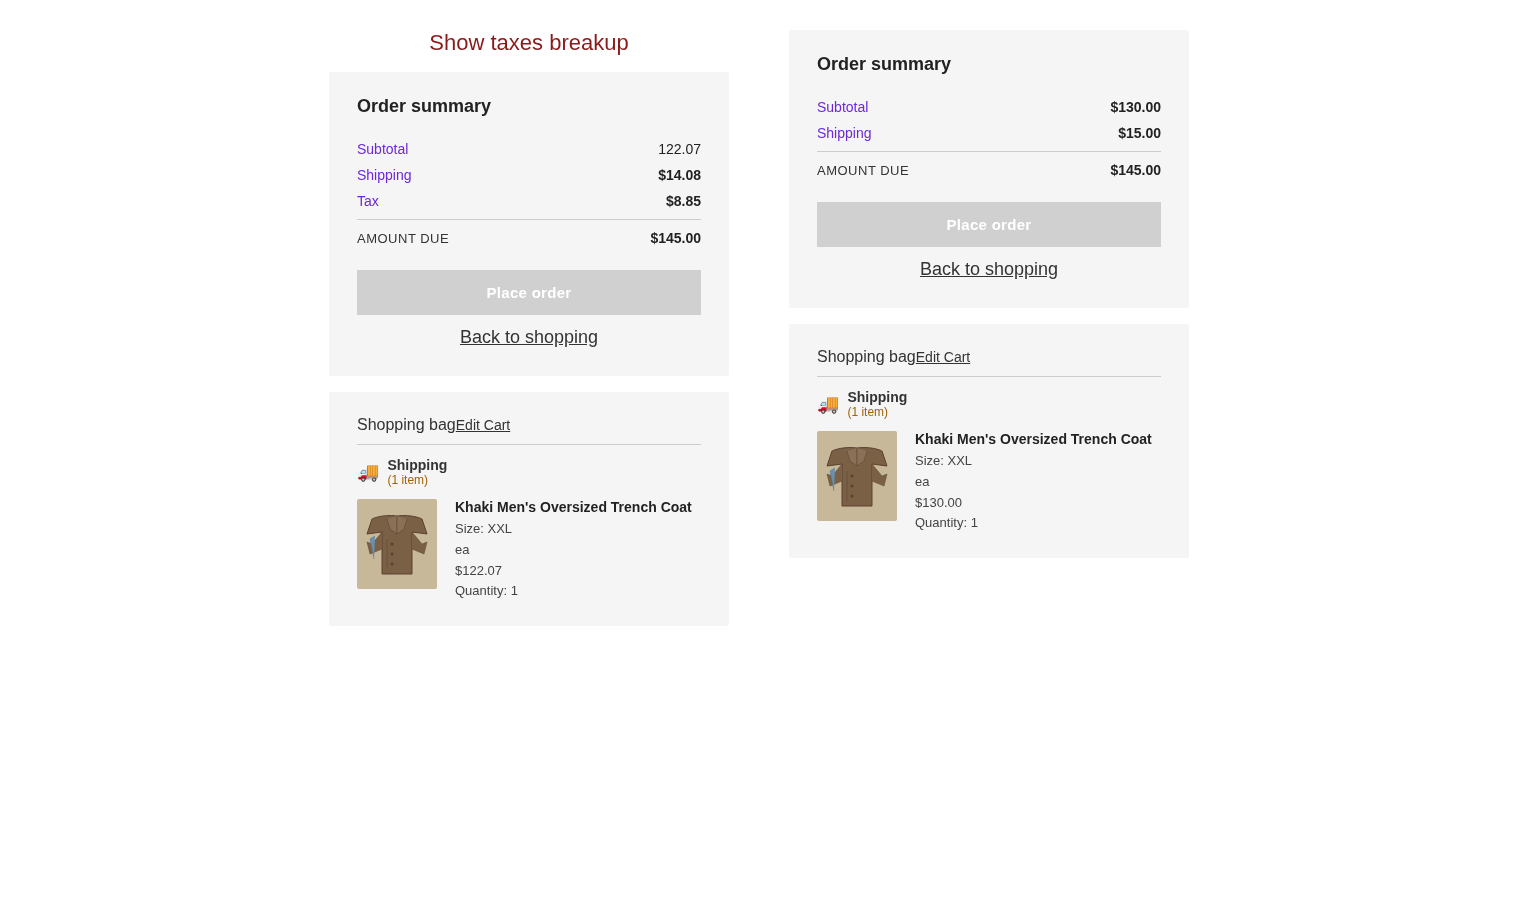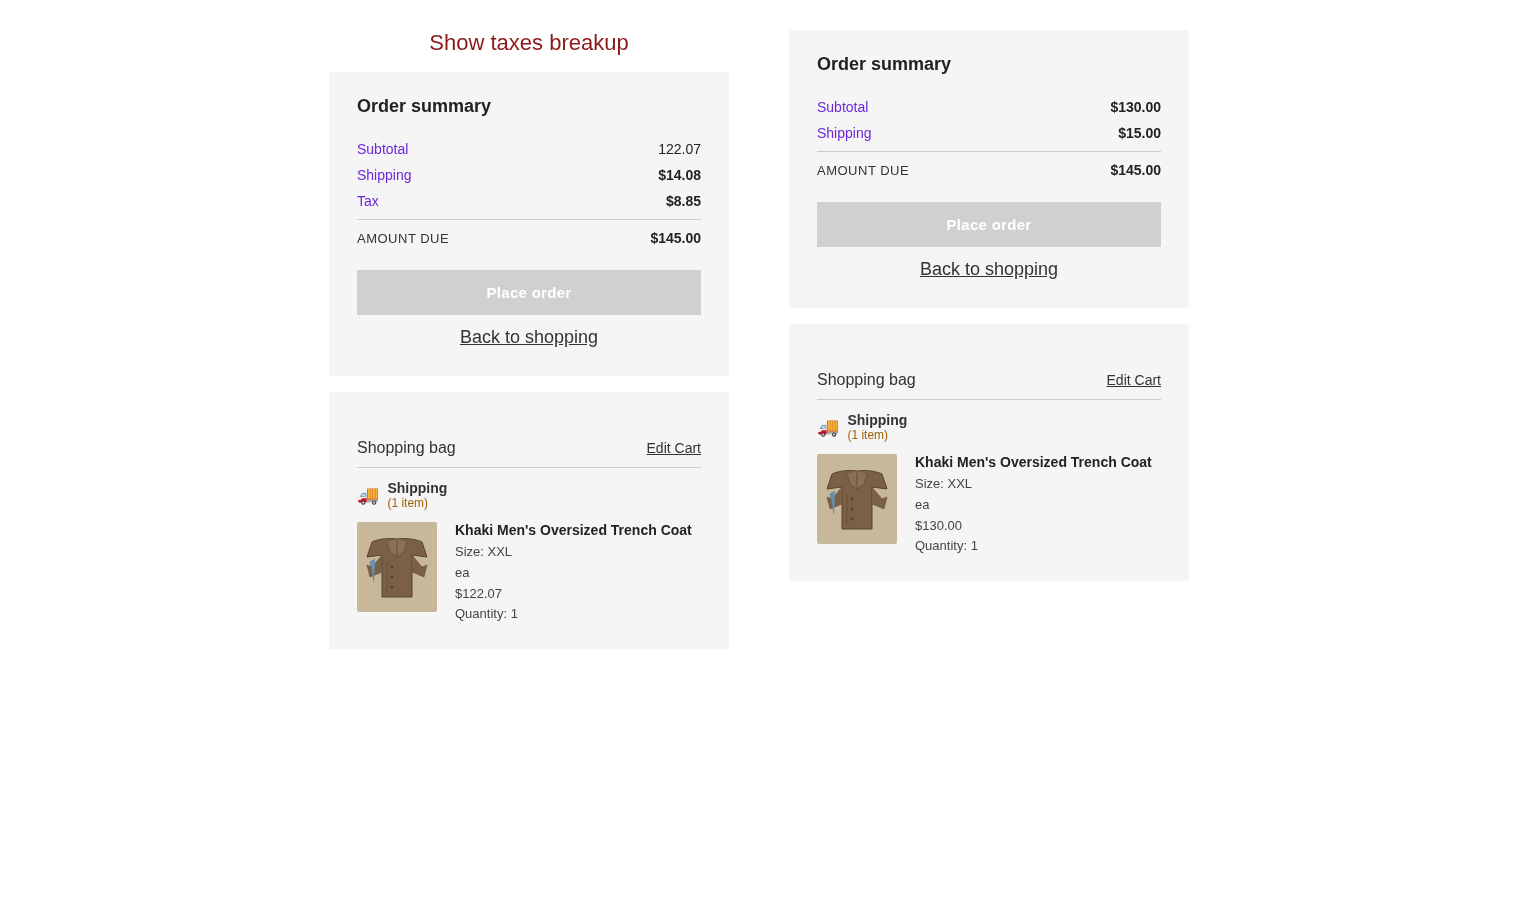--- a/index.html
+++ b/index.html
@@ -109,24 +109,23 @@
       cursor: pointer;
       margin-bottom: 4px;
     }
     .shopping-bag-card {
       background: #f5f5f5;
       border-radius: 2px;
       padding: 24px 28px;
     }
     .shopping-bag-header {
       display: flex;
-      justify-content: space-between;
+      justify-content: flex-start;
       align-items: center;
       margin-bottom: 10px;
-      margin-top: 23px;
     }
     .shopping-bag-title {
       font-size: 16px;
       color: #333;
     }
     .edit-cart-link {
       color: #333;
       text-decoration: underline;
       font-size: 14px;
       cursor: pointer;

